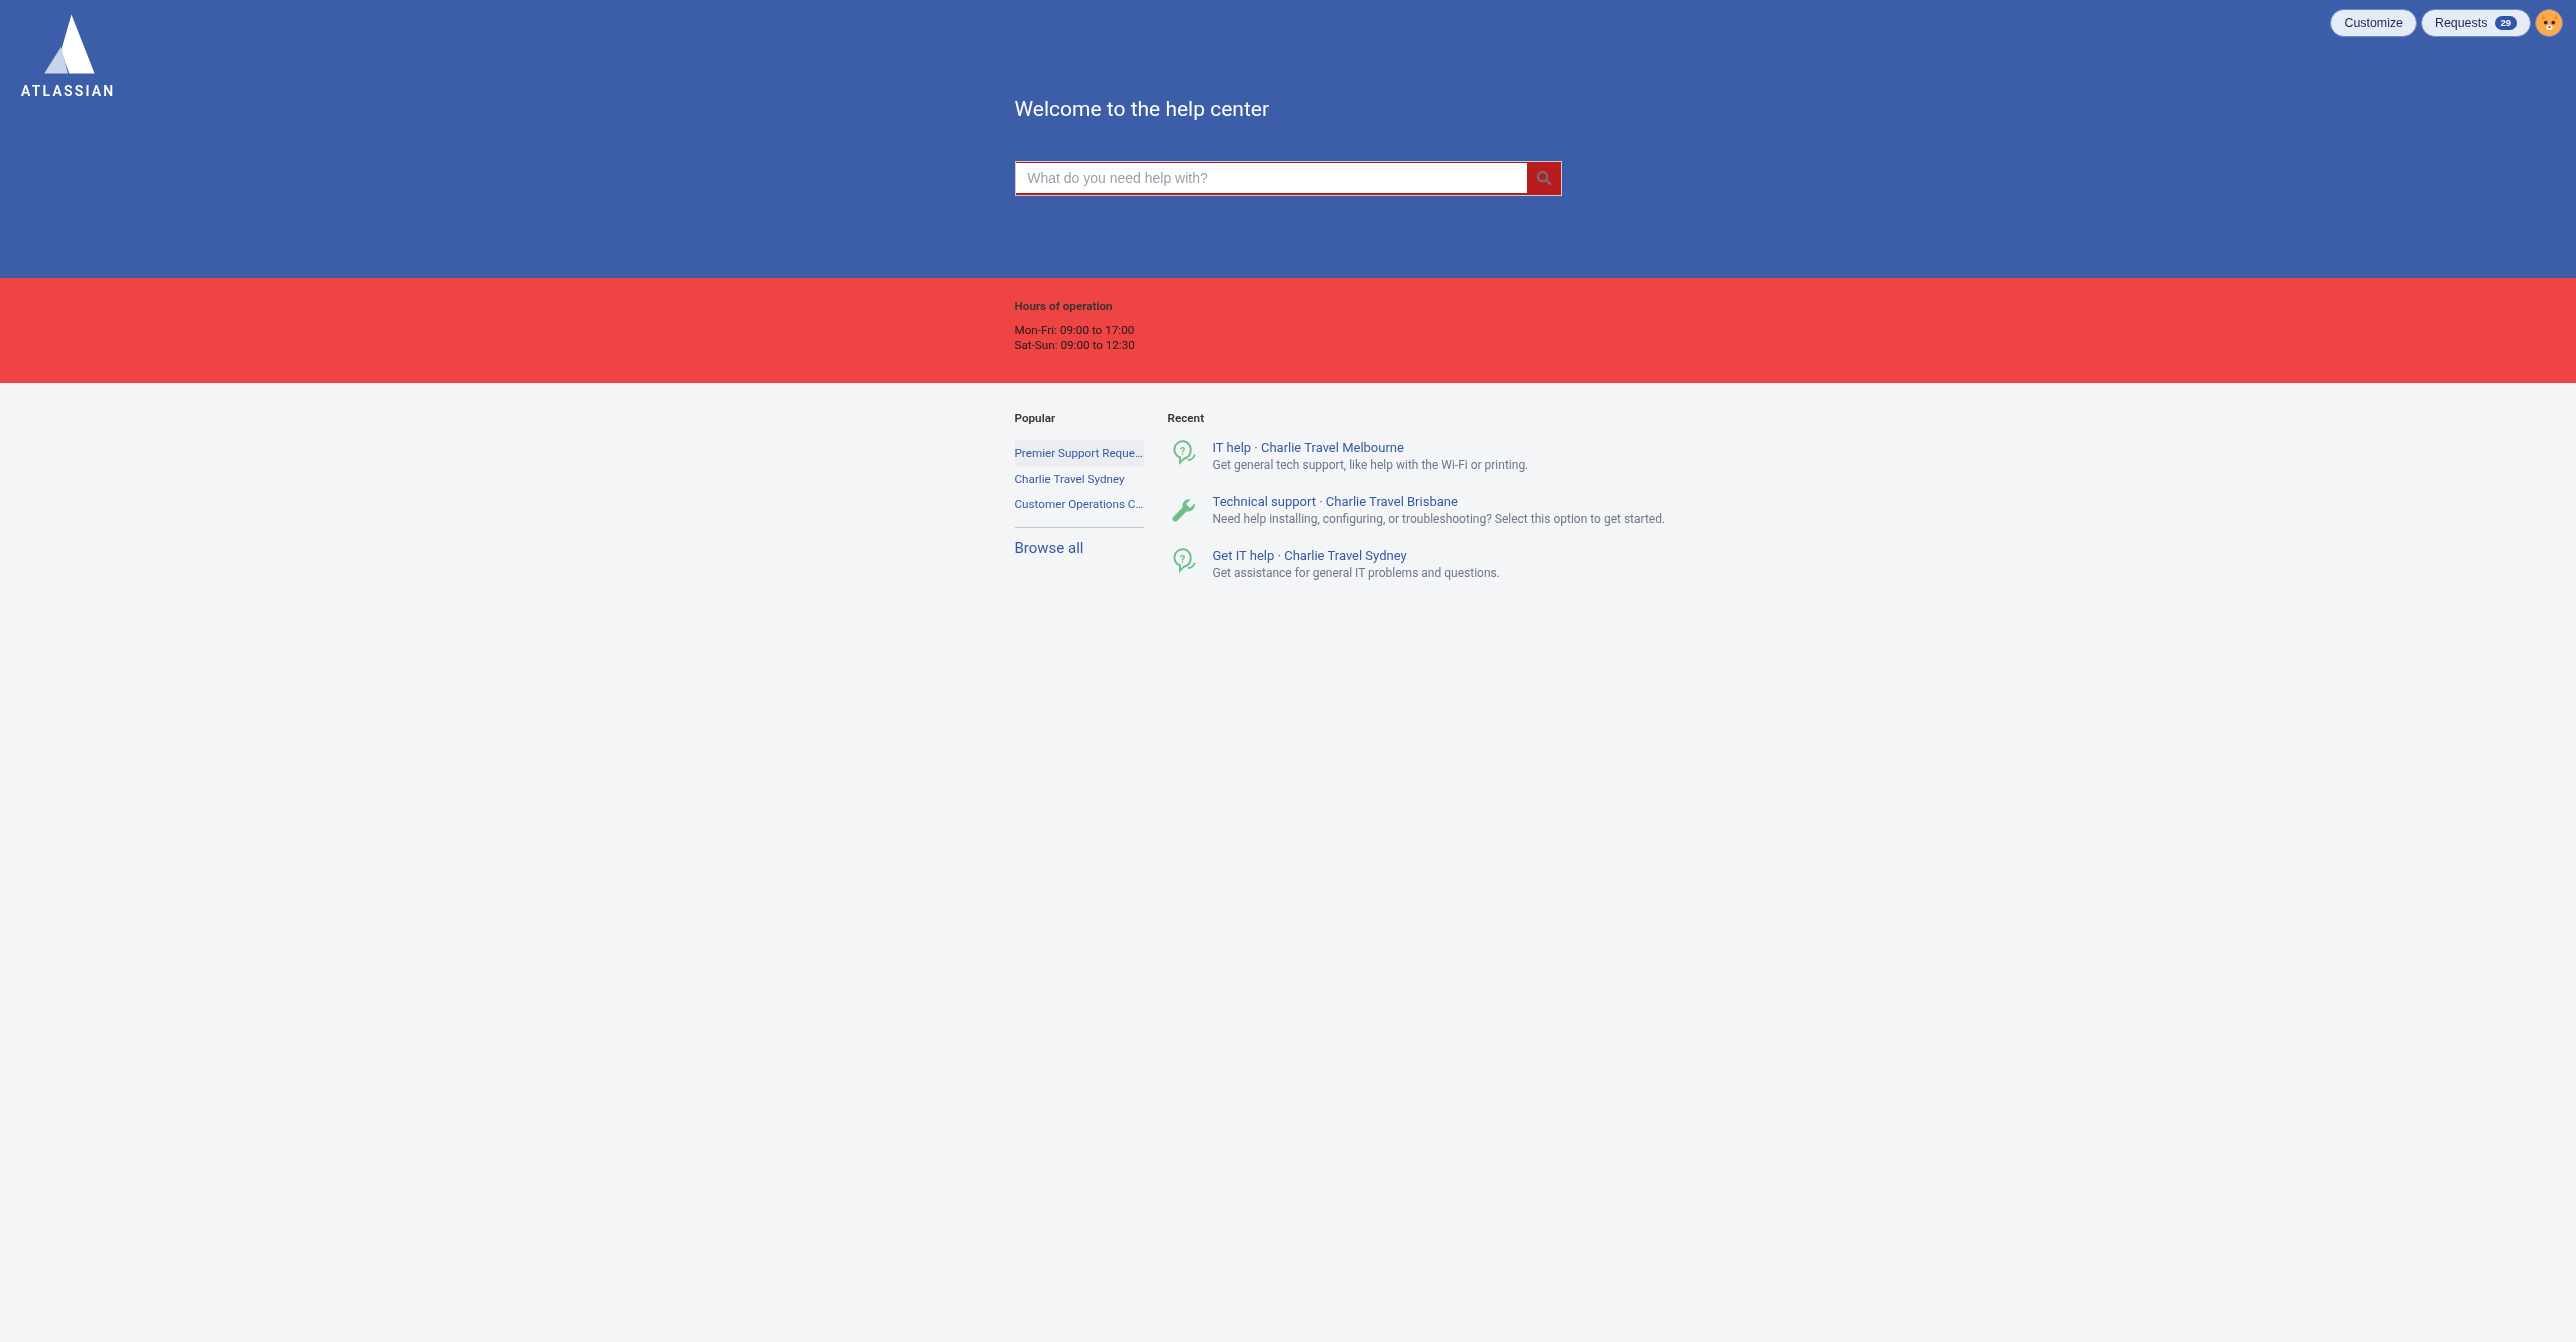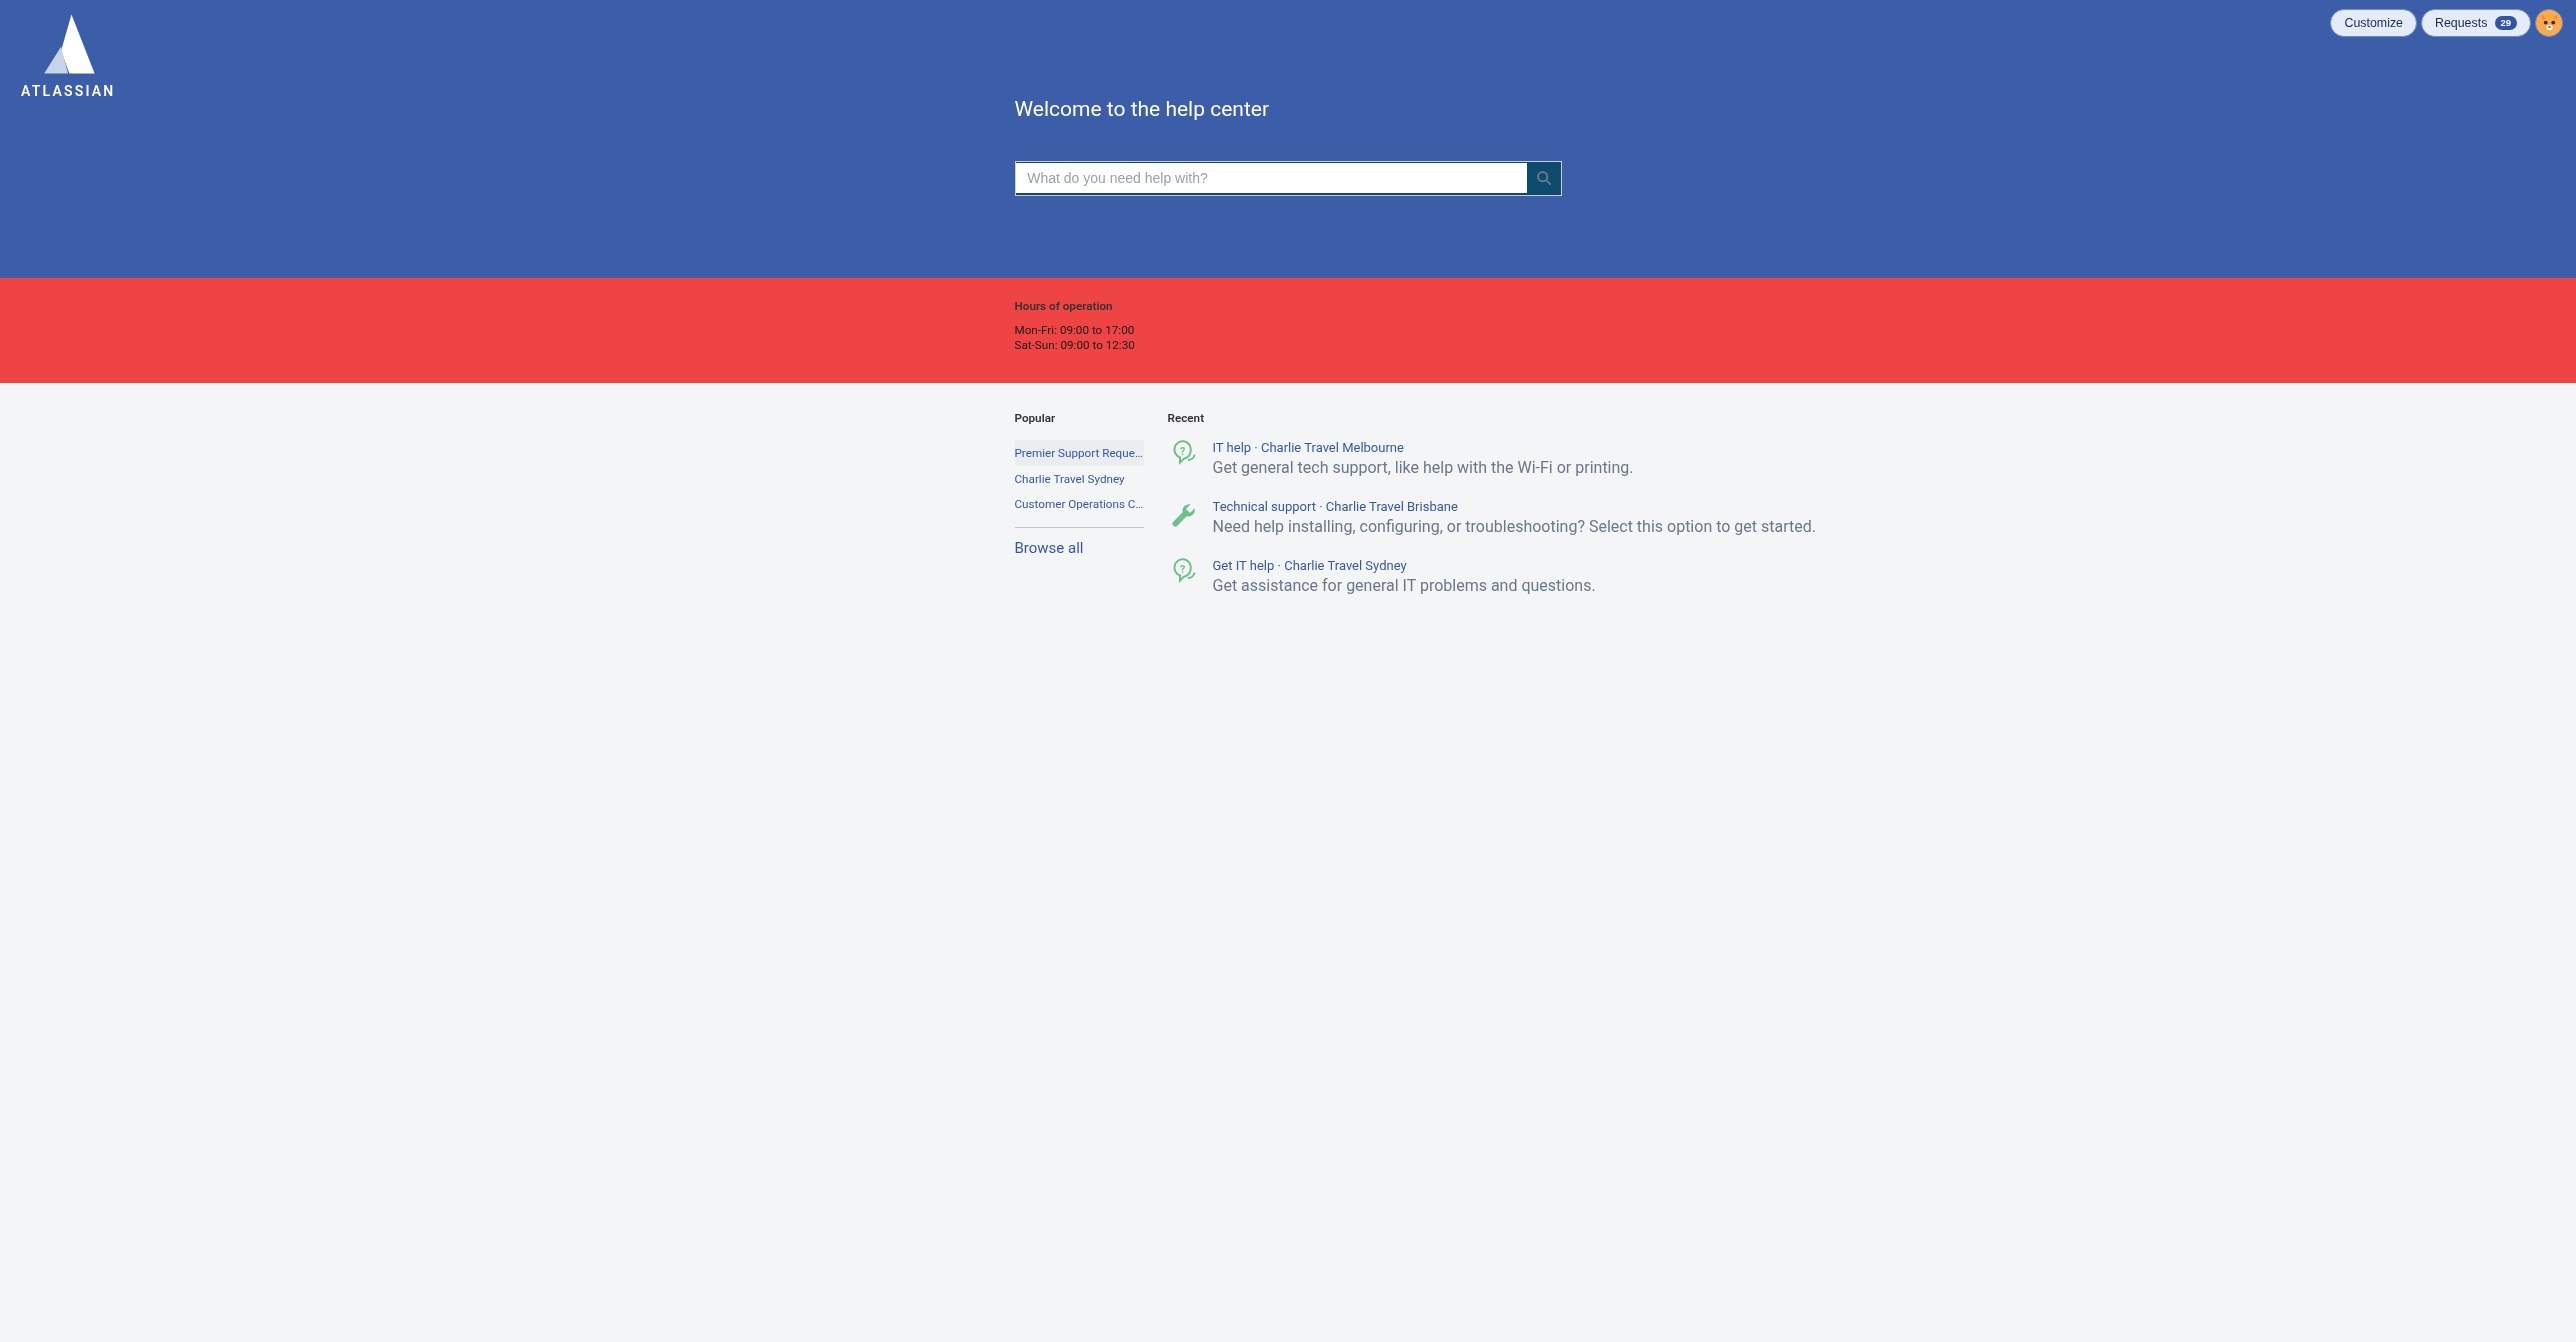--- a/index.html
+++ b/index.html
@@ -73,21 +73,21 @@
       margin: 0 auto;
       padding-top: 51px;
     }
     .hero-title {
       color: #fff;
       font-size: 21px;
       font-weight: 400;
       margin-bottom: 40px;
     }
     .search-box {
-      background: #0c4a6e;
+      background: #b91c1c;
       display: flex;
       align-items: center;
       border: 0.7px solid #ccc;
       height: 35px;
     }
     .search-input {
       flex: 1;
       border: none;
       outline: none;
       font-size: 14px;
@@ -175,21 +175,21 @@
       flex-shrink: 0;
     }
     .recent-text { min-width: 0; }
     .recent-title-line {
       font-size: 13px;
       color: #3659a3;
       margin-bottom: 2.9px;
     }
     .dot-sep { color: #3659a3; }
     .recent-desc {
-      font-size: 16px;
+      font-size: 12px;
       color: #6b778c;
       white-space: nowrap;
       overflow: hidden;
       text-overflow: ellipsis;
     }
   </style>
 </head>
 <body>
 
 <div class="hero">

